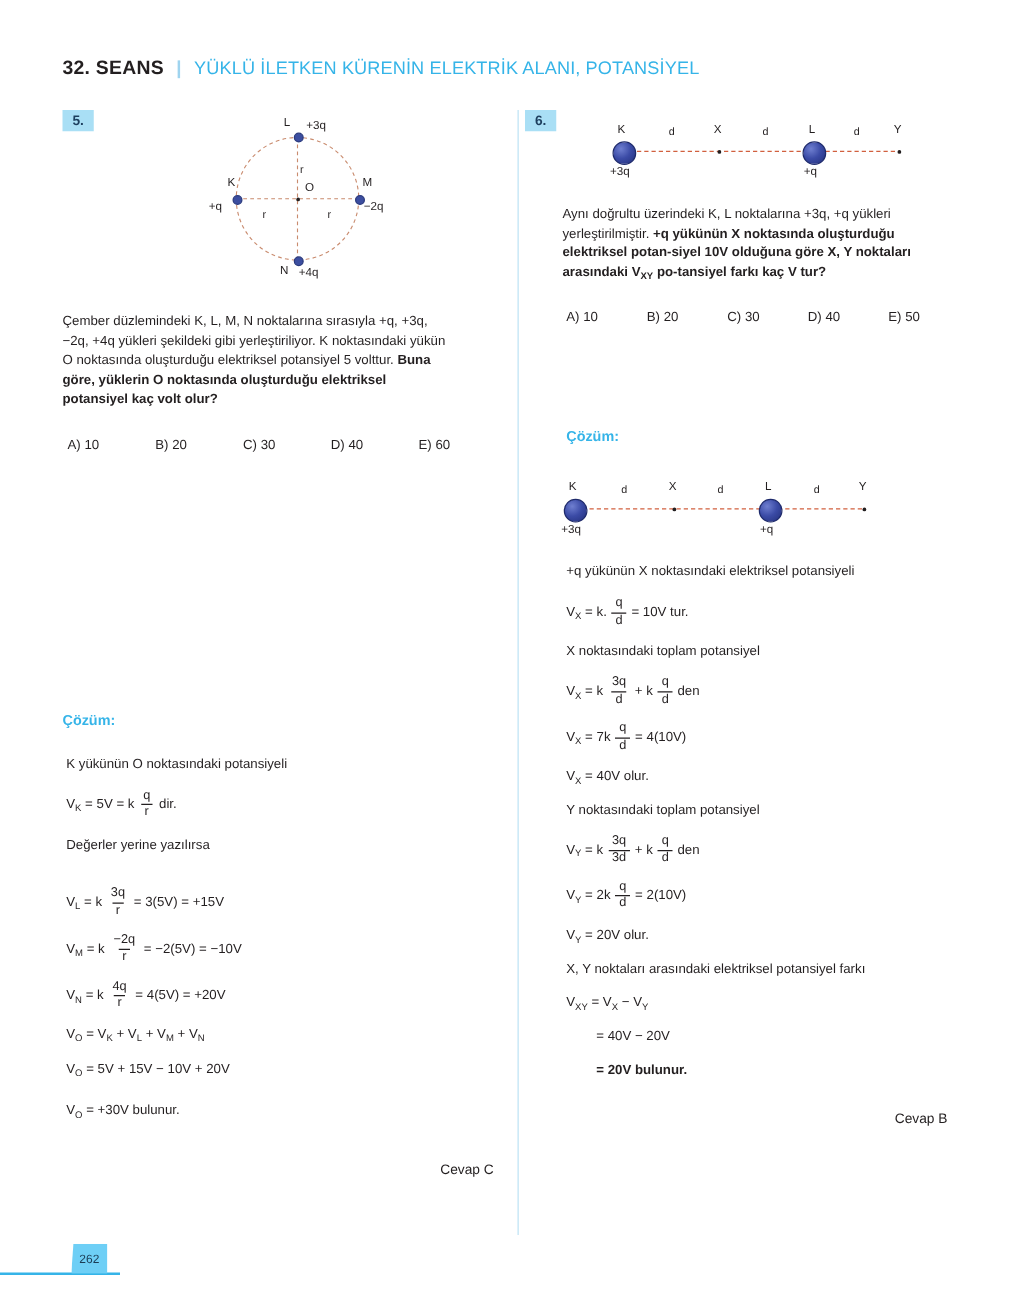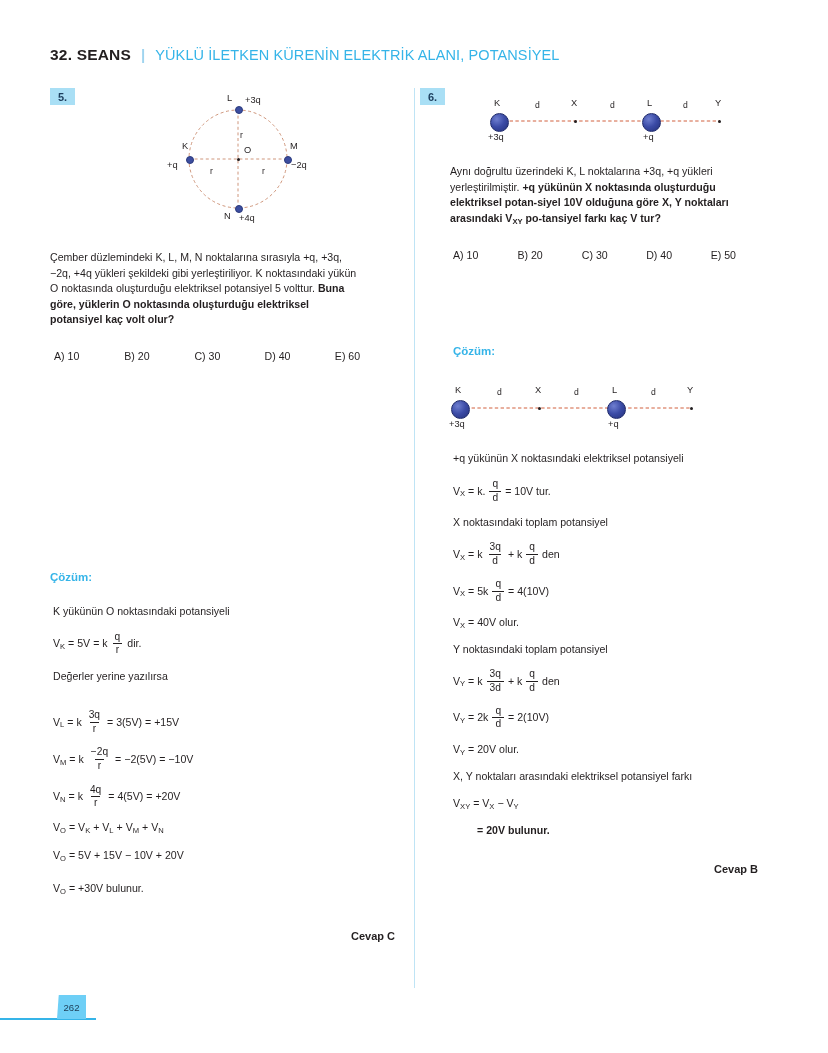--- a/index.html
+++ b/index.html
@@ -117,21 +117,21 @@
     line-height: 1.05;
     font-size: 10.2px;
   }
   .frac .num { padding: 0 3px 1px 3px; }
   .frac .den { padding: 1px 3px 0 3px; border-top: 1px solid #231f20; }
 
   sub { font-size: 7.6px; vertical-align: baseline; position: relative; top: 2.5px; }
 
   .answer {
     font-size: 11px;
-    font-weight: bold;
+    font-weight: normal;
     text-align: right;
     color: #231f20;
   }
 
   
   .fig-circle { position: relative; height: 150px; }
   .fig-line   { position: relative; }
 
   .fig-label {
     position: absolute;
@@ -376,21 +376,21 @@
 
     <div class="sol-line" style="margin-bottom:12px;">
       <span>V</span><sub>X</sub><span> = k</span>
       <span class="frac"><span class="num">3q</span><span class="den">d</span></span>
       <span>+ k</span>
       <span class="frac"><span class="num">q</span><span class="den">d</span></span>
       <span>den</span>
     </div>
 
     <div class="sol-line" style="margin-bottom:12px;">
-      <span>V</span><sub>X</sub><span> = 5k</span>
+      <span>V</span><sub>X</sub><span> = 7k</span>
       <span class="frac"><span class="num">q</span><span class="den">d</span></span>
       <span>= 4(10V)</span>
     </div>
 
     <div class="sol-line" style="margin-bottom:12px;">
       <span>V</span><sub>X</sub><span> = 40V olur.</span>
     </div>
 
     <div class="sol-line" style="margin-bottom:12px;">
       <span>Y noktasındaki toplam potansiyel</span>
@@ -415,20 +415,23 @@
     </div>
 
     <div class="sol-line" style="margin-bottom:12px;">
       <span>X, Y noktaları arasındaki elektriksel potansiyel farkı</span>
     </div>
 
     <div class="sol-line" style="margin-bottom:12px;">
       <span>V</span><sub>XY</sub><span> = V</span><sub>X</sub><span> − V</span><sub>Y</sub>
     </div>
 
+    <div class="sol-line" style="margin-bottom:12px;margin-left:24px;">
+      <span>= 40V − 20V</span>
+    </div>
 
     <div class="sol-line" style="margin-left:24px;font-weight:bold;">
       <span>= 20V bulunur.</span>
     </div>
   </div>
 
   <div class="answer" style="margin-top:25px;width:338px;">Cevap B</div>
 </div>
 
 <div class="footer-rule"></div>

